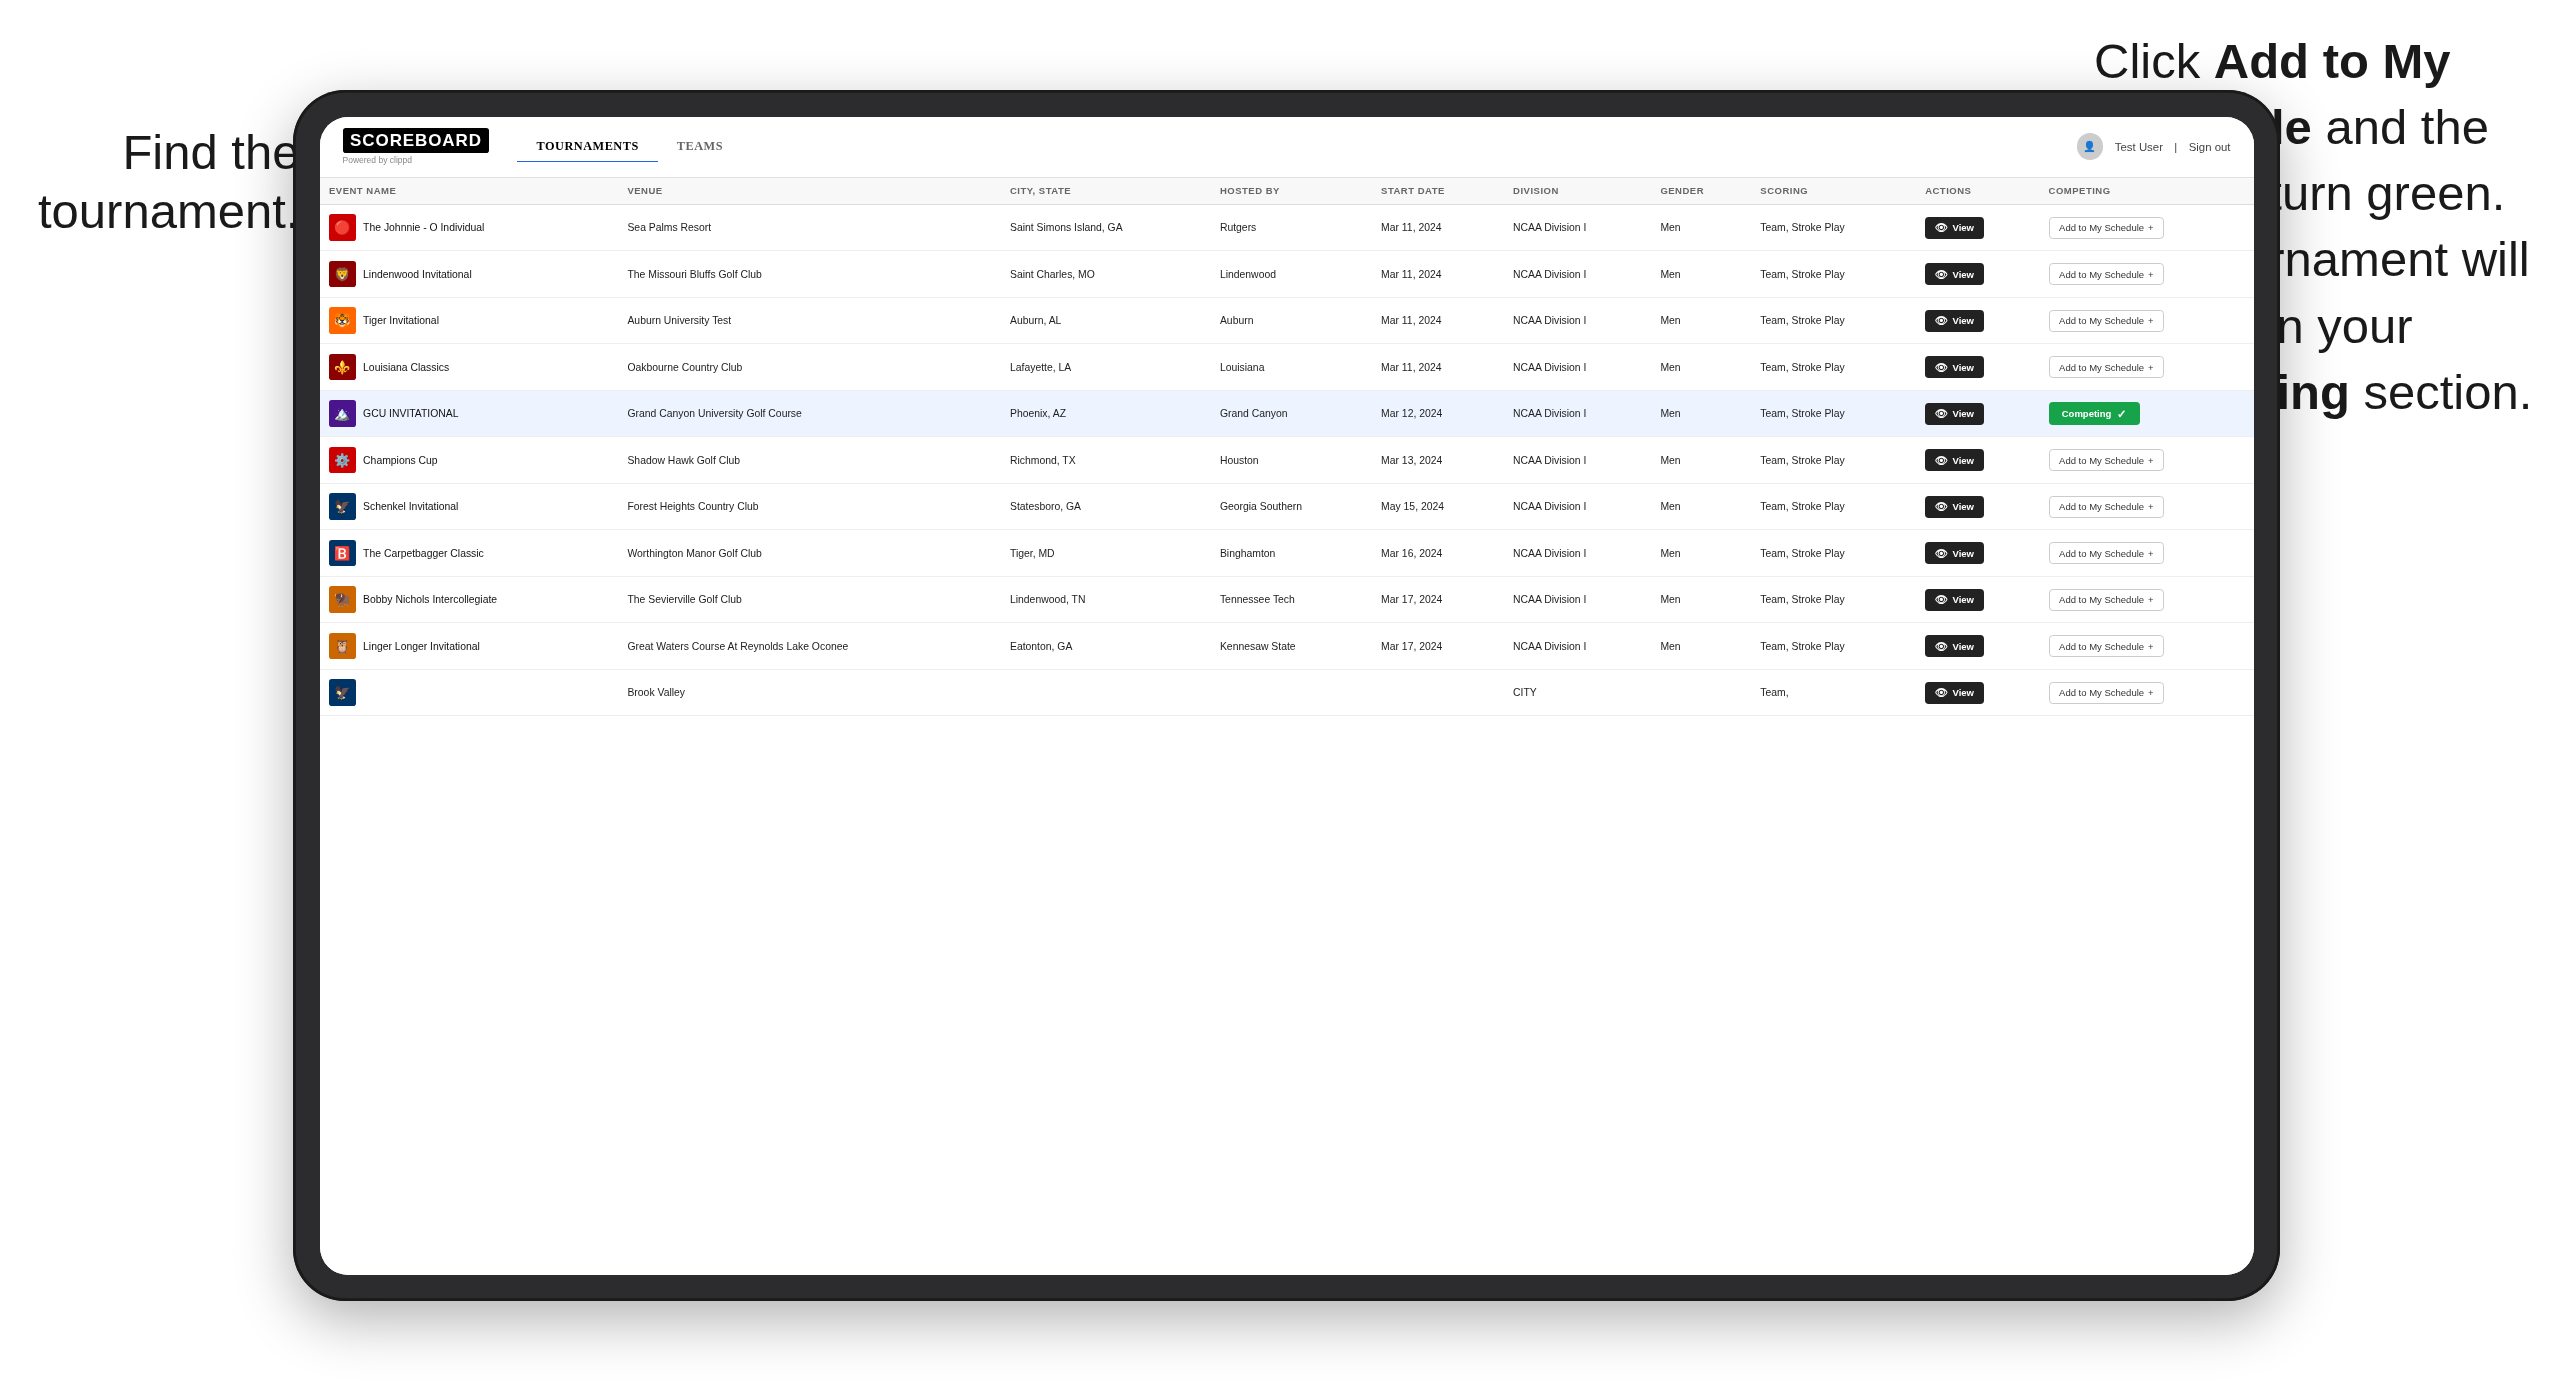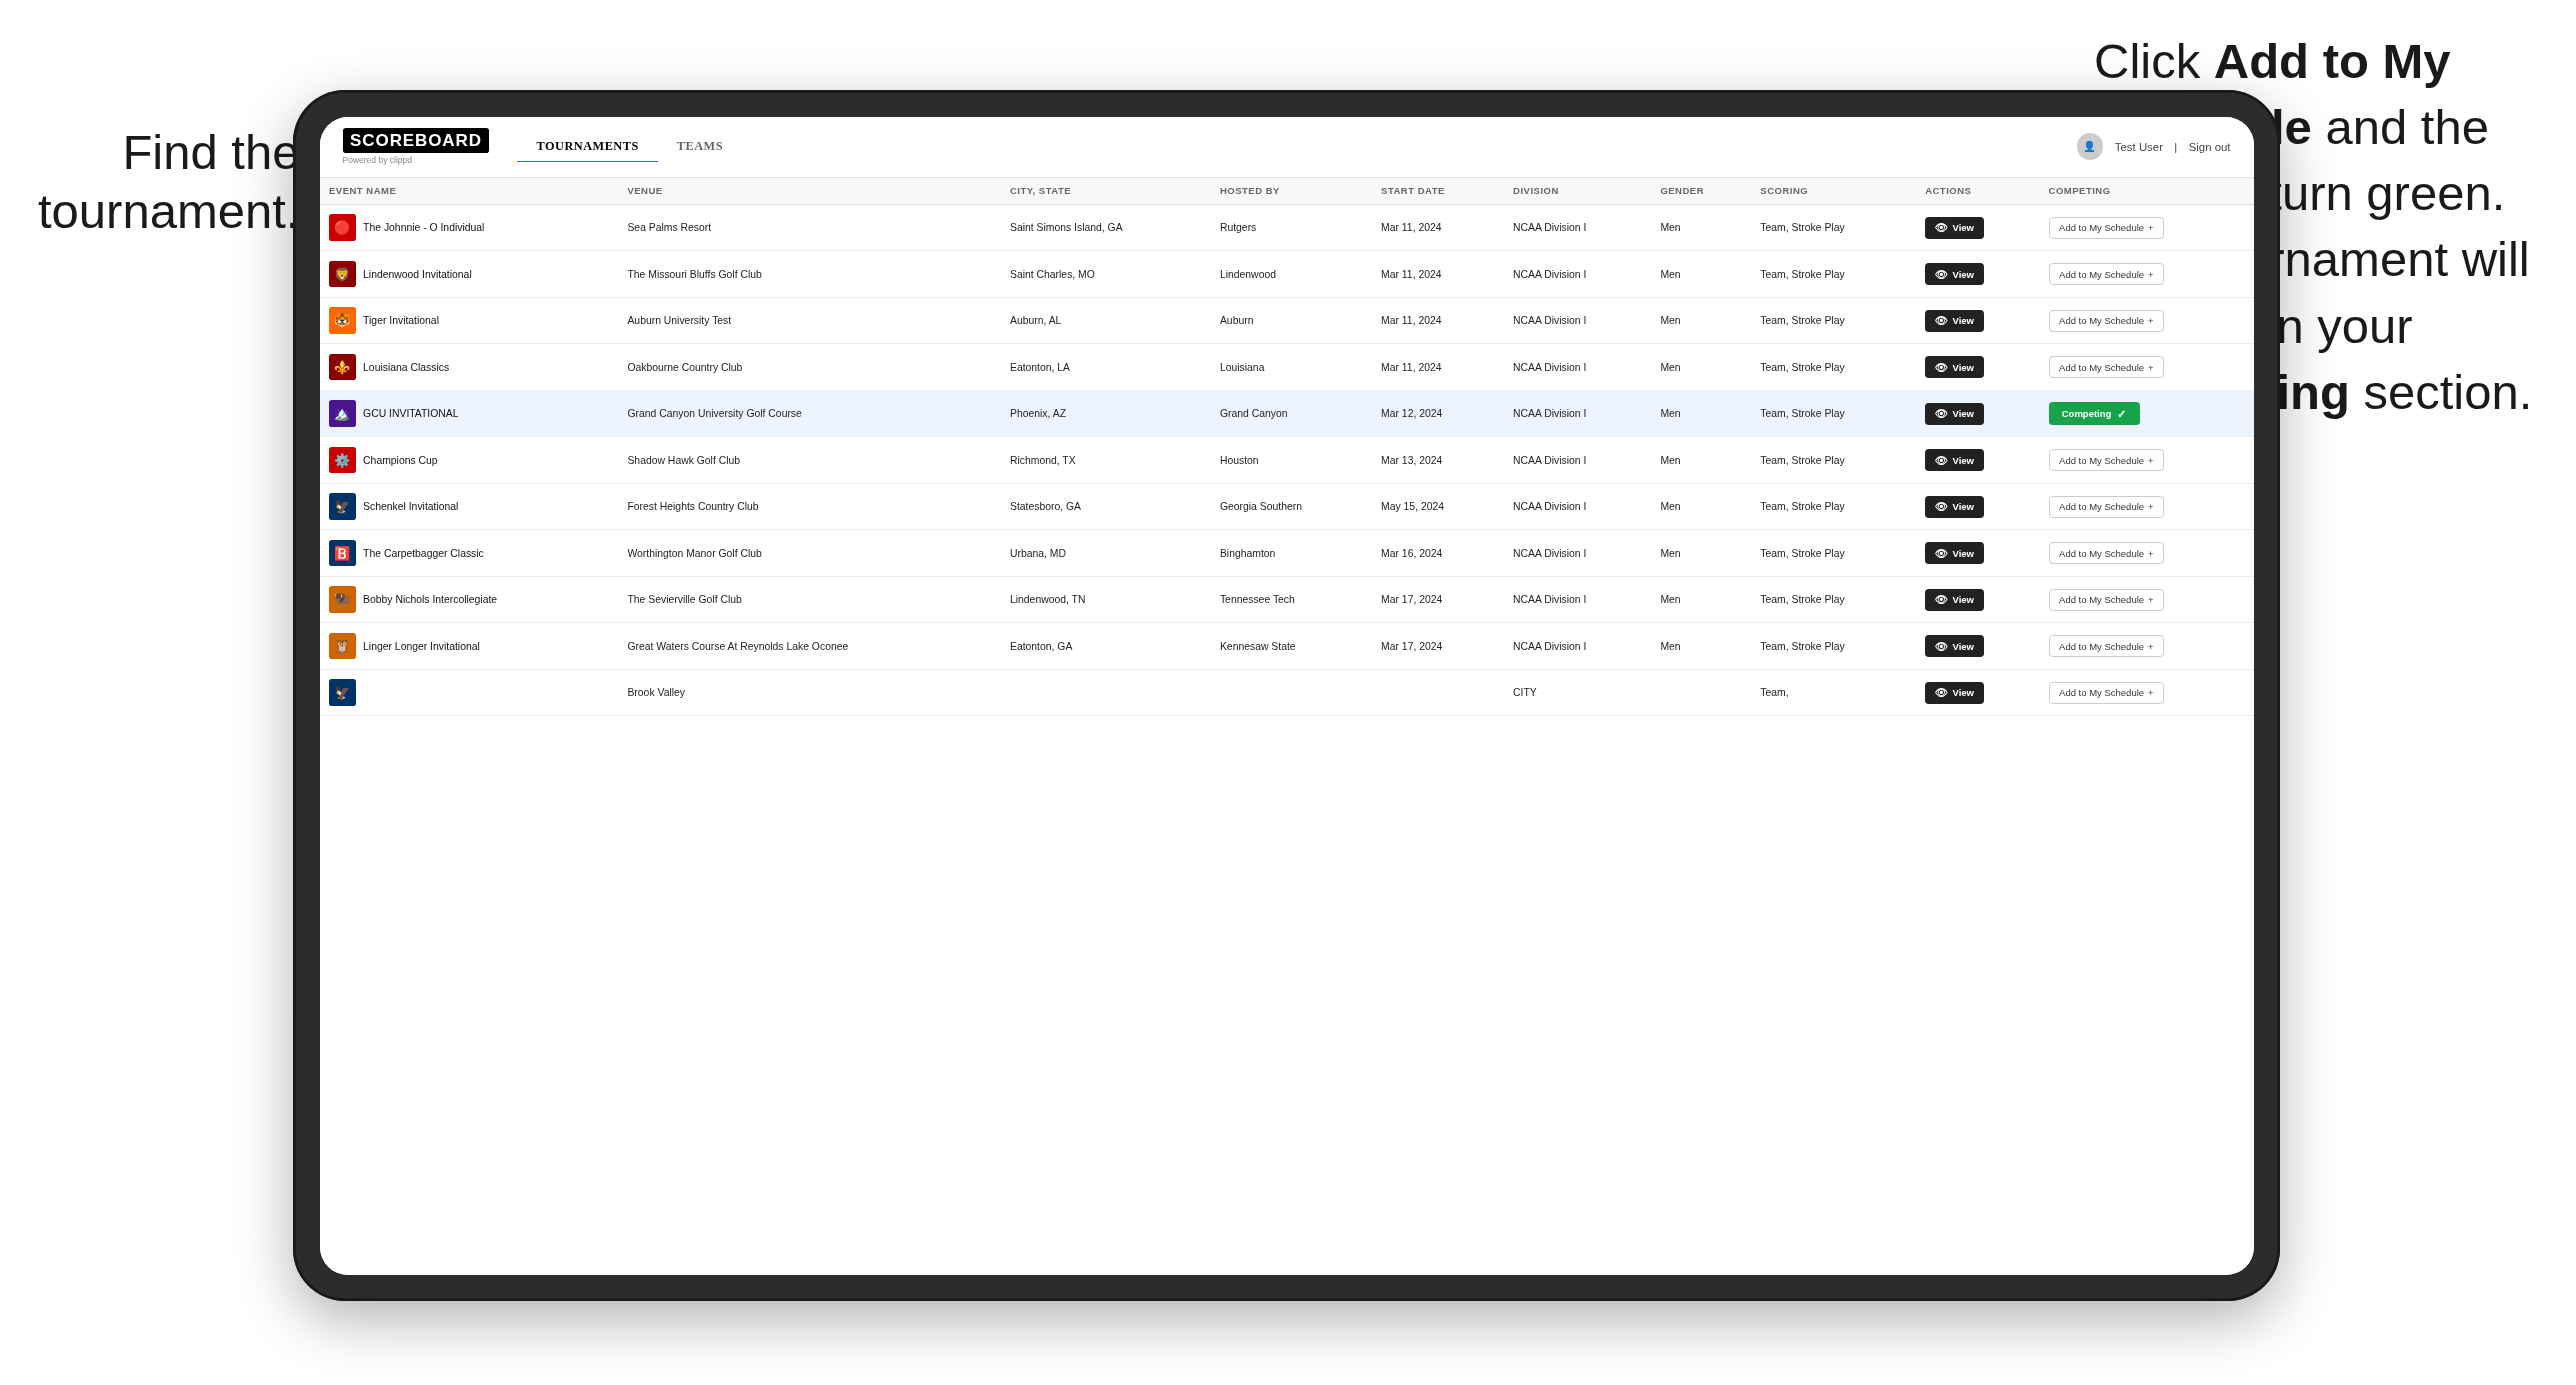--- a/index.html
+++ b/index.html
@@ -442,21 +442,21 @@
               </td>
             </tr>
             <tr>
               <td>
     <div class="event-name-cell">
       <div class="team-logo" style="background:#8b0000">⚜️</div>
       <span class="event-name-text">Louisiana Classics</span>
     </div>
               </td>
               <td>Oakbourne Country Club</td>
-              <td>Eatonton, LA</td>
+              <td>Lafayette, LA</td>
               <td>Louisiana</td>
               <td style="white-space: nowrap;">Mar 11, 2024</td>
               <td>NCAA Division I</td>
               <td>Men</td>
               <td>Team, Stroke Play</td>
               <td>
     <div class="actions-cell">
       <button class="view-btn">
         <span class="eye-icon">👁</span>
         View
@@ -555,21 +555,21 @@
               </td>
             </tr>
             <tr>
               <td>
     <div class="event-name-cell">
       <div class="team-logo" style="background:#003366">🅱️</div>
       <span class="event-name-text">The Carpetbagger Classic</span>
     </div>
               </td>
               <td>Worthington Manor Golf Club</td>
-              <td>Urbana, MD</td>
+              <td>Tiger, MD</td>
               <td>Binghamton</td>
               <td style="white-space: nowrap;">Mar 16, 2024</td>
               <td>NCAA Division I</td>
               <td>Men</td>
               <td>Team, Stroke Play</td>
               <td>
     <div class="actions-cell">
       <button class="view-btn">
         <span class="eye-icon">👁</span>
         View

